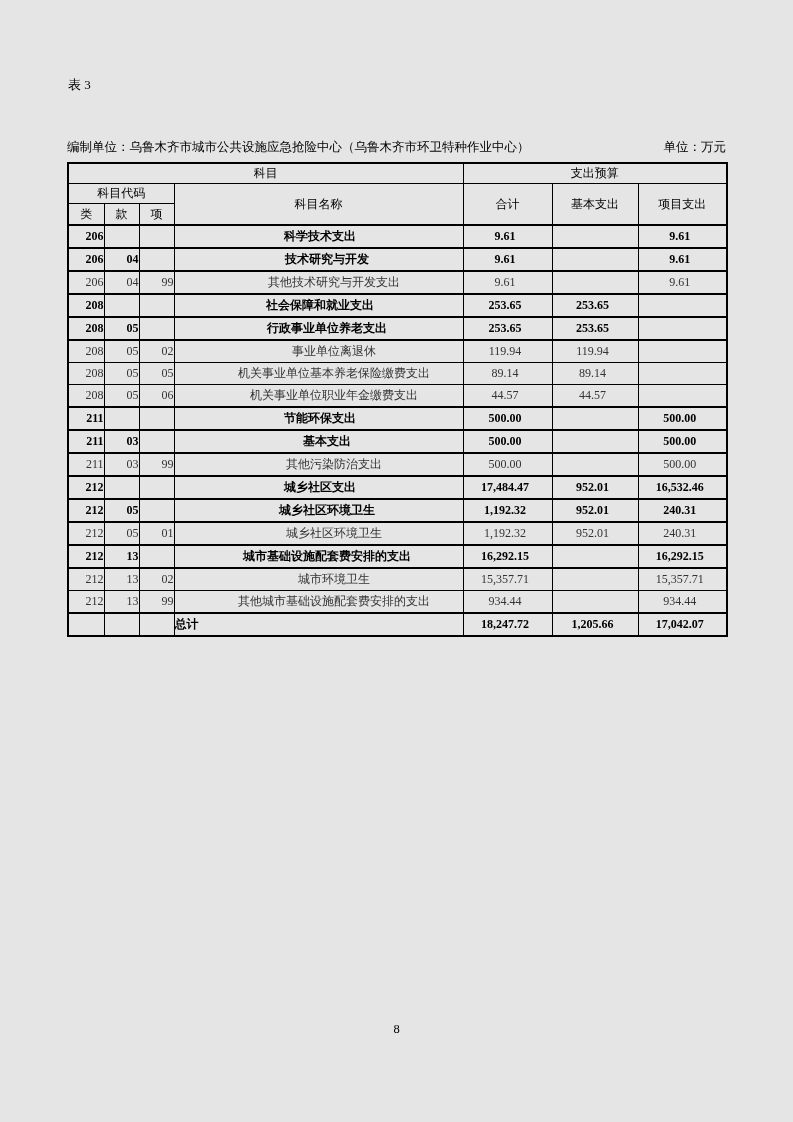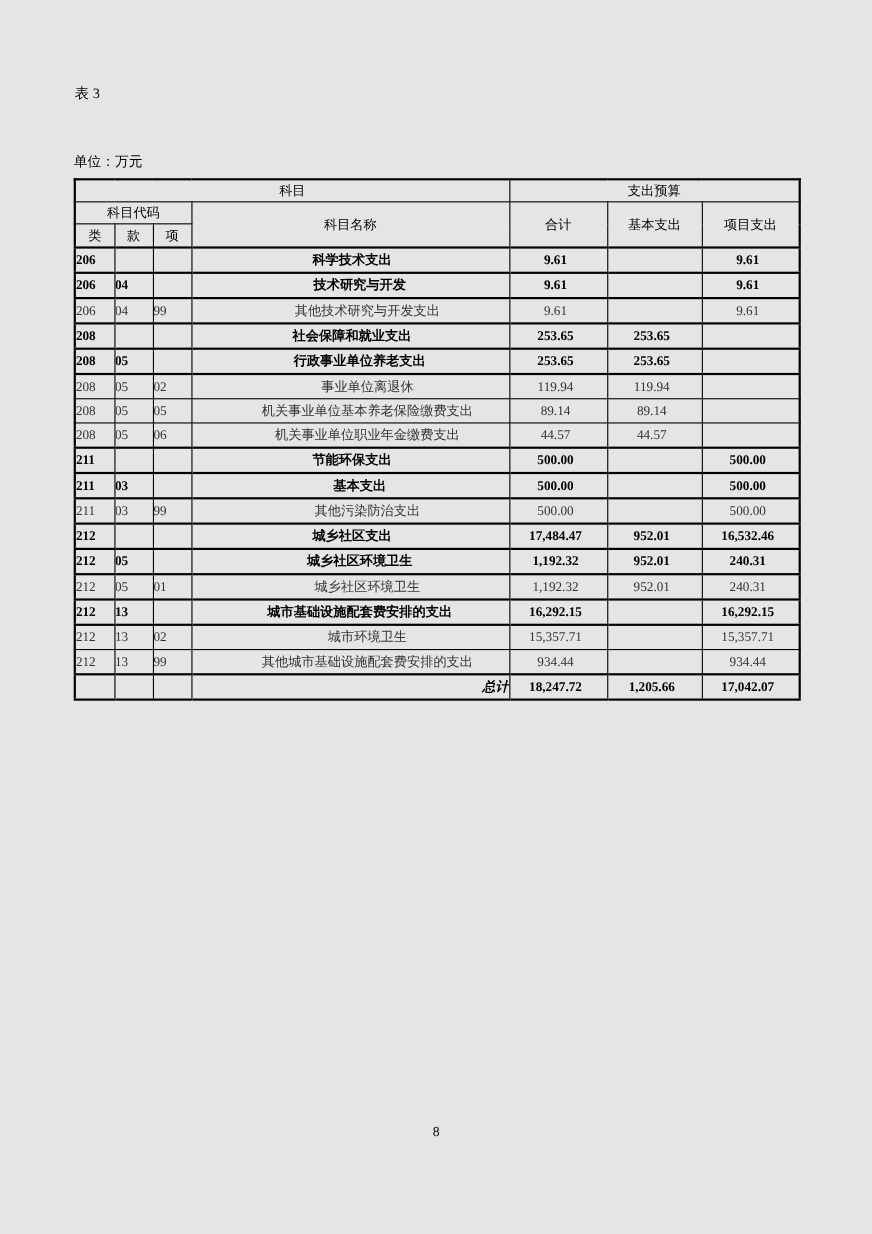--- a/index.html
+++ b/index.html
@@ -62,33 +62,32 @@
     font-size: 12px;
     font-weight: normal;
     padding: 0;
     overflow: hidden;
     white-space: nowrap;
   }
   .budget-table thead th { text-align: center; height: 19px; }
   .budget-table thead tr.hdr-codes th { height: 19px; }
   .budget-table thead tr.hdr-lkx th { height: 20px; }
   .budget-table tbody td { height: 21px; color: #333333; }
-  .budget-table td.cell-code { text-align: left; }
+  .budget-table td.cell-code { text-align: right; }
   .budget-table td.cell-name { text-align: center; padding-left: 3px; }
   .budget-table td.cell-num  { text-align: center; padding-right: 5px; }
   .budget-table tr.bold td {
     font-weight: bold;
     color: #000000;
     border-top-width: 2px;
     border-bottom-width: 2px;
   }
   .budget-table tr.total-row td.cell-name {
-    text-align: right;
+    text-align: left;
     padding-left: 0;
-    font-style: italic;
   }
   .indent-0 { padding-left: 3px; }
   .indent-1 { padding-left: 17px !important; }
   .indent-2 { padding-left: 31px !important; }
   .page-number {
     position: absolute;
     left: 0;
     top: 1022px;
     width: 793px;
     text-align: center;
@@ -97,20 +96,21 @@
 </style>
 </head>
 <body>
 
 <div class="page">
 
   <div class="table-label">表 3</div>
 
 
   <div class="meta-line">
+    <span>编制单位：乌鲁木齐市城市公共设施应急抢险中心（乌鲁木齐市环卫特种作业中心）</span>
     <span>单位：万元</span>
   </div>
 
   <table class="budget-table">
     <colgroup>
       <col class="c-lei">
         <col class="c-kuan">
         <col class="c-xiang">
       <col class="c-name">
         <col class="c-total">

